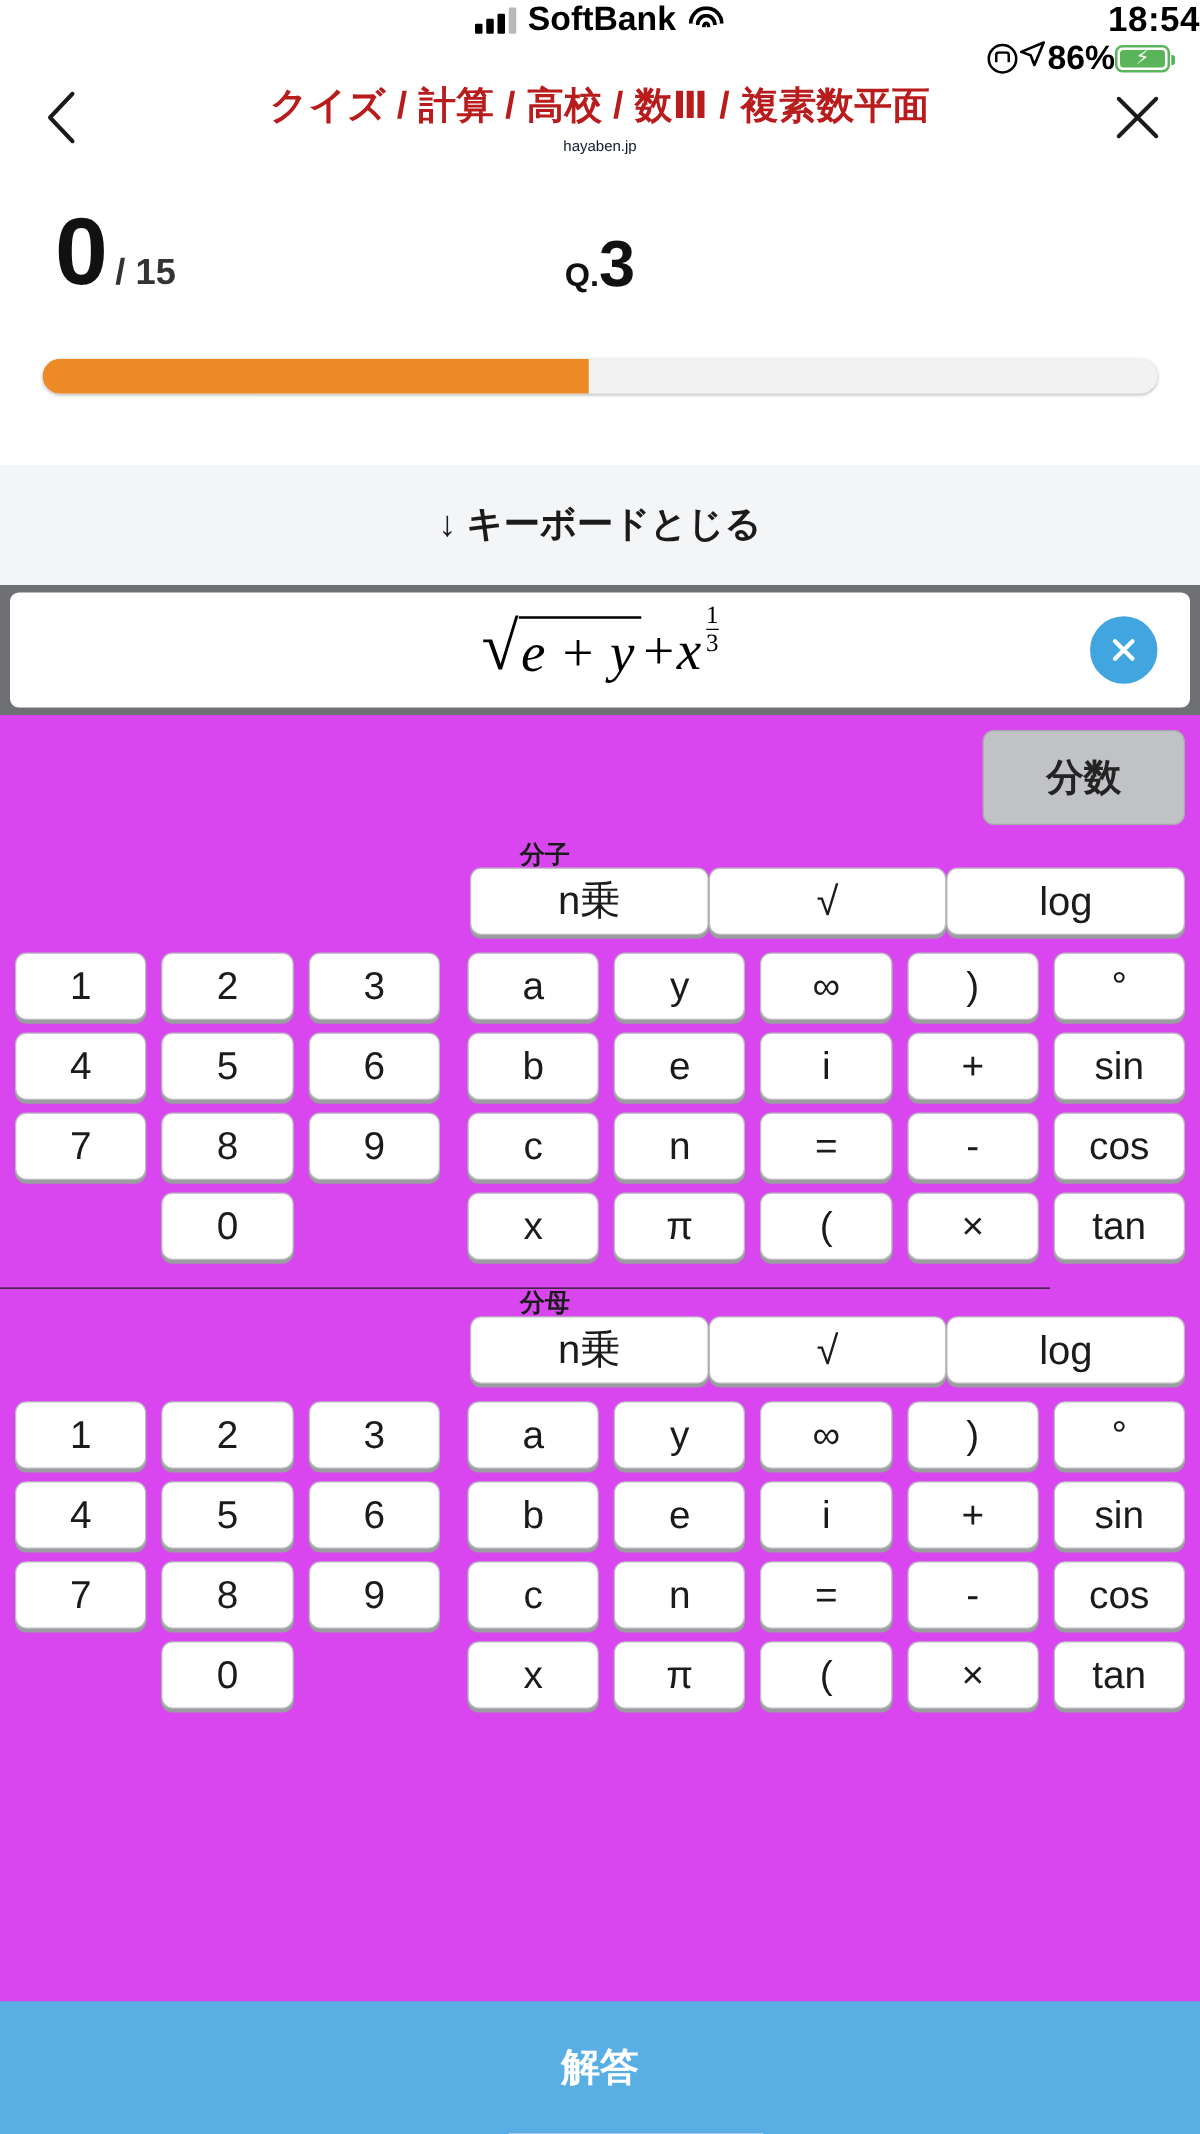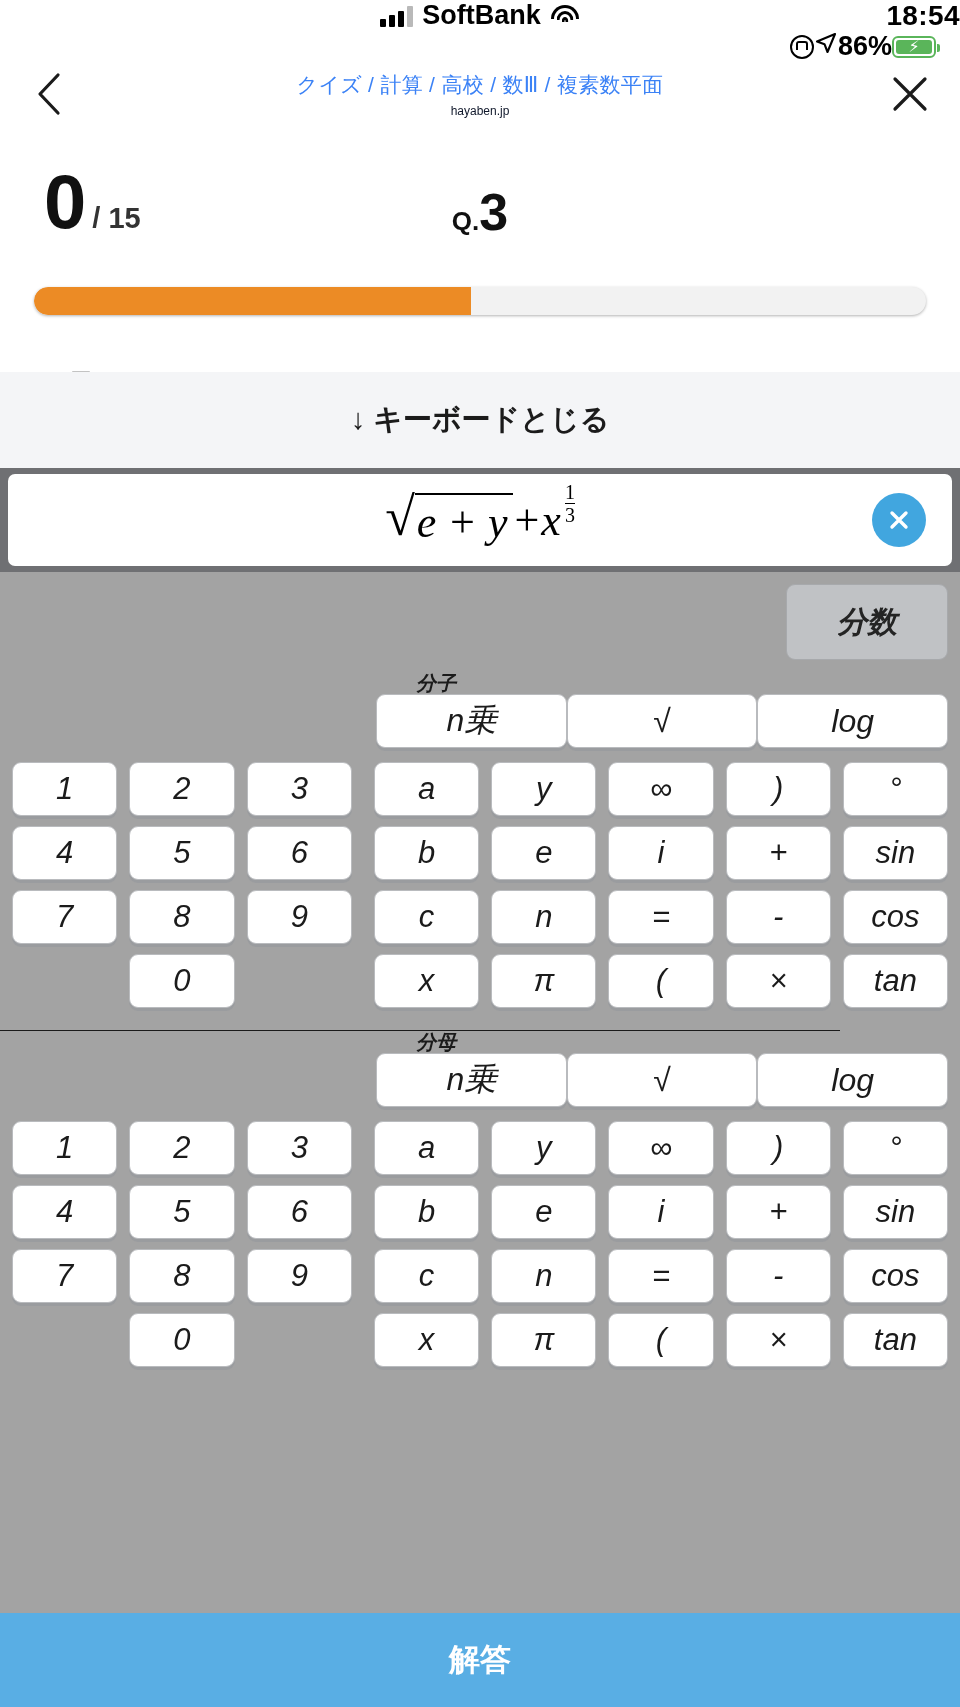--- a/index.html
+++ b/index.html
@@ -37,21 +37,21 @@
   .batt i { display:block; height:100%; width:100%; background:#5ab55a; border-radius:3px; }
   .batt .bolt { position:absolute; left:50%; top:50%; transform:translate(-50%,-50%); color:#fff; font-size:16px; line-height:1; }
 
   
   .navbar { height:96px; position:relative; display:flex; align-items:center; }
   .nav-back { position:absolute; left:26px; top:50%; transform:translateY(-50%);
      width:48px; height:48px; display:flex; align-items:center; justify-content:center; }
   .nav-close { position:absolute; right:26px; top:50%; transform:translateY(-50%);
      width:48px; height:48px; display:flex; align-items:center; justify-content:center; }
   .nav-title-wrap { width:100%; text-align:center; padding:0 100px; }
-  .nav-title { font-size:21px; font-weight:400; color:#3b82f6; letter-spacing:.3px; white-space:nowrap; }
+  .nav-title { font-size:30px; font-weight:700; color:#b91c1c; letter-spacing:.3px; white-space:nowrap; }
   .nav-sub { font-size:12px; color:#0f172a; margin-top:5px; }
 
   
   .quizbar { position:relative; height:170px; }
   .score { position:absolute; left:44px; top:22px; display:flex; align-items:baseline; }
   .score-num { font-size:76px; font-weight:700; line-height:1; color:#111; }
   .score-den { font-size:29px; font-weight:600; color:#333; margin-left:6px; }
   .qno { position:absolute; left:0; right:0; top:44px; text-align:center; display:flex; justify-content:center; align-items:baseline; }
   .qno-label { font-size:26px; font-weight:700; color:#111; }
   .qno-num { font-size:52px; font-weight:700; color:#111; line-height:1; }
@@ -83,21 +83,21 @@
   .rad { border-top:2.5px solid #000; padding:2px 5px 0 2px; font-style:italic; }
   .italic { font-style:italic; }
   .frac-sup { display:inline-flex; flex-direction:column; align-items:center; font-size:20px;
      vertical-align:super; margin-left:2px; position:relative; top:-16px; line-height:1.05; }
   .frac-sup .den { border-top:1.6px solid #000; padding-top:1px; }
   .clear-btn { position:absolute; right:26px; top:50%; transform:translateY(-50%);
      width:54px; height:54px; border-radius:50%; background:#41a6df; color:#fff;
      display:flex; align-items:center; justify-content:center; font-size:34px; font-weight:400; }
 
   
-  .keypad { position:absolute; left:0; right:0; top:572px; bottom:90px; background:#a3a3a3;font-style:italic; }
+  .keypad { position:absolute; left:0; right:0; top:572px; bottom:90px; background:#d946ef; }
   .mode-row { height:100px; display:flex; justify-content:flex-end; align-items:center; padding:0 12px; }
   .mode-btn { width:162px; height:76px; background:#c0c2c5; border:1px solid #a7a9ac; border-radius:9px;
      display:flex; align-items:center; justify-content:center; font-size:30px; font-weight:700; color:#242424; }
 
   .section { position:relative; }
   .sec-label { position:absolute; left:416px; top:-2px; font-size:20px; font-weight:700; color:#1b1b1b; }
   .fnrow { display:flex; padding:22px 12px 0 376px; }
   .key {
     background:#fff; border-radius:9px; border:1px solid #b9bbbe;
     box-shadow:0 3px 0 #9a9c9f; display:flex; align-items:center; justify-content:center;
@@ -106,21 +106,21 @@
   .fnrow .key { flex:1; height:54px; }
   .grid { display:flex; padding:14px 12px 0 12px; gap:0; }
   .numpad { width:340px; display:grid; grid-template-columns:repeat(3,1fr); gap:10px 12px; }
   .sympad { flex:1; display:grid; grid-template-columns:repeat(5,1fr); gap:10px 12px; margin-left:22px; }
   .numpad .key, .sympad .key { height:54px; font-size:31px; }
   .key.blank { background:transparent; border:none; box-shadow:none; }
   .divider { height:1px; background:#1b1b1b; margin:22px 120px 0 0; }
 
   
   .answer-btn {
-    position:absolute; left:0; right:0; bottom:0; height:94px; background:#59aee4;
+    position:absolute; left:0; right:0; bottom:0; height:106px; background:#59aee4;
     display:flex; align-items:center; justify-content:center;
     color:#fff; font-size:31px; font-weight:700;
   }
 </style>
 </head>
 <body>
 
 <div id="app">
 
   <div class="statusbar">

